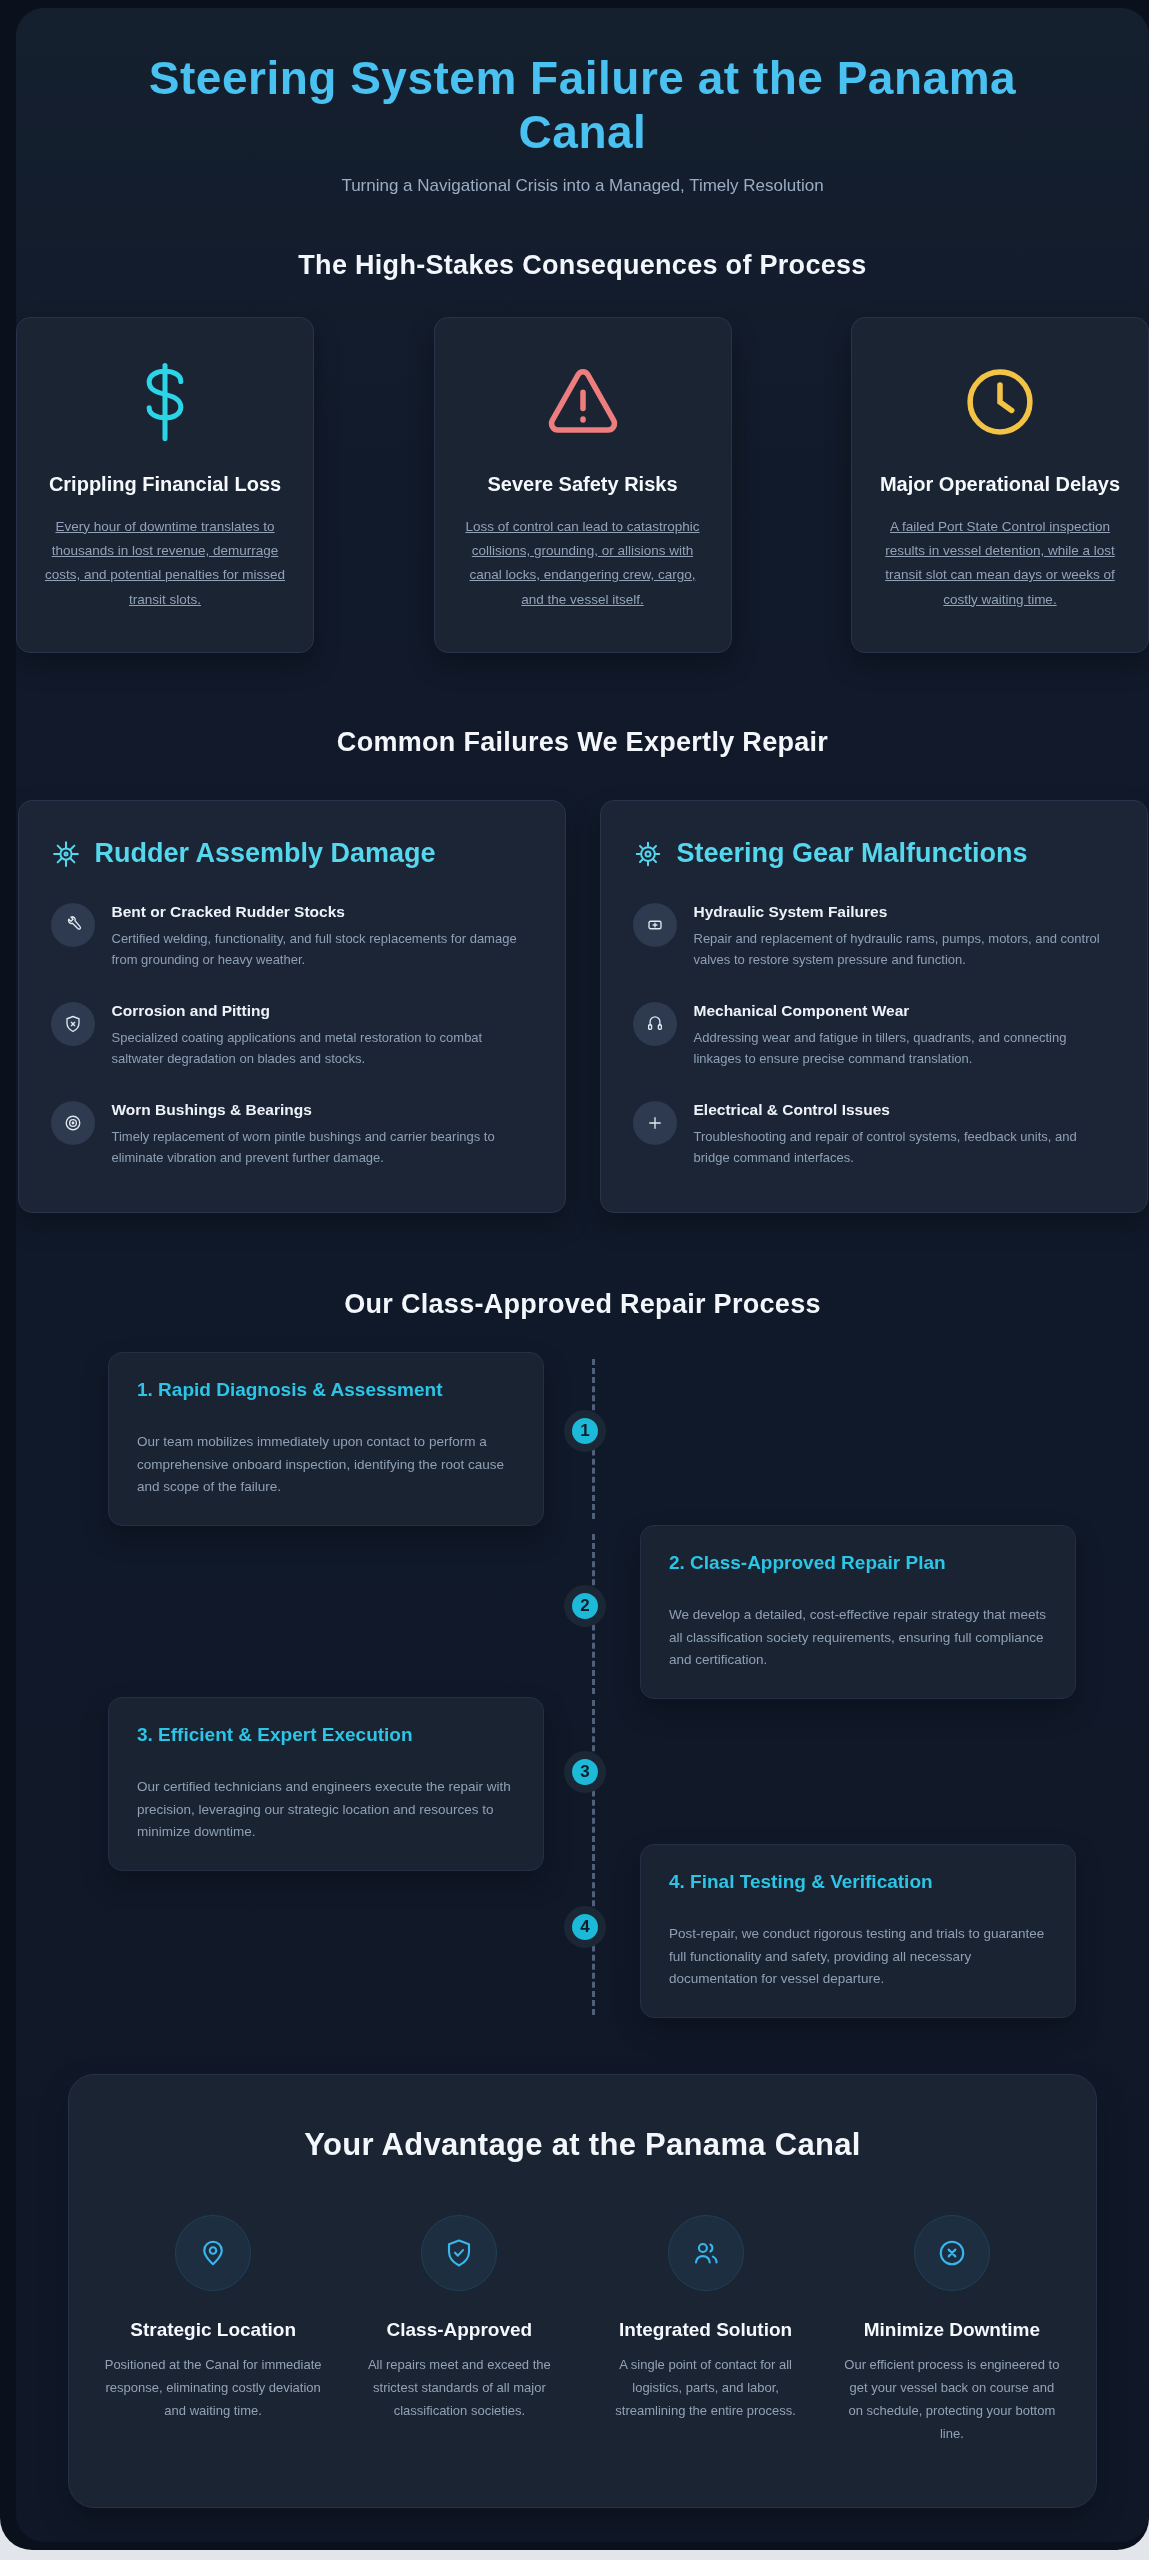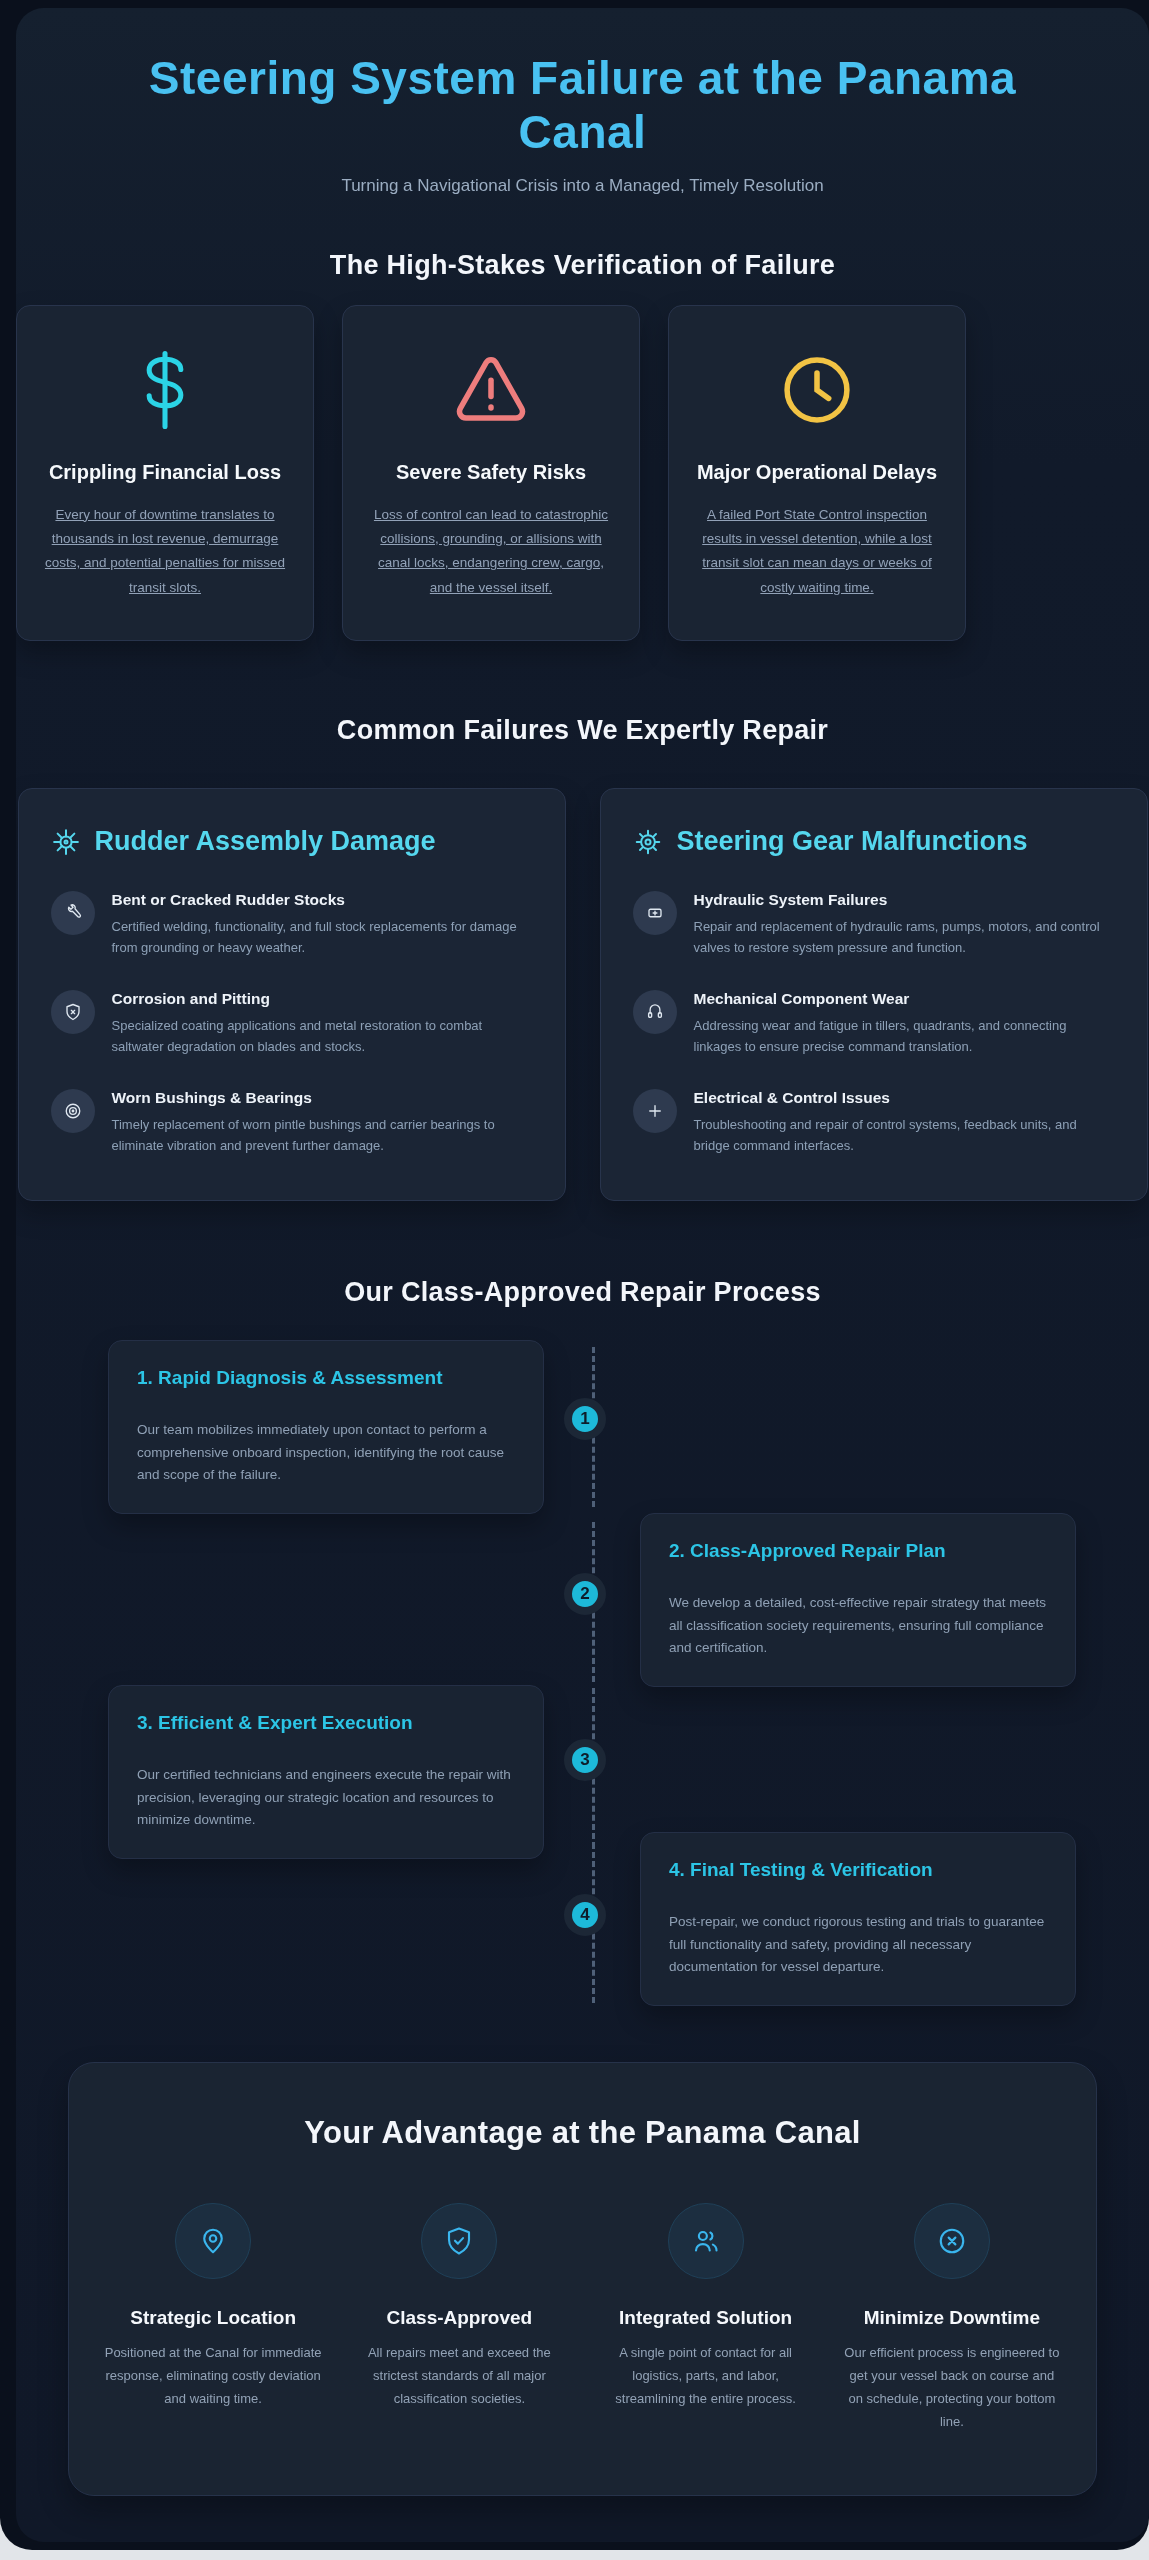--- a/index.html
+++ b/index.html
@@ -13,21 +13,21 @@
 
   
   .hero { padding-top:44px; text-align:center; }
   .hero h1 { font-size:46px; line-height:1.17; font-weight:bold; color:#49c1f1;
              max-width:880px; margin:0 auto; letter-spacing:.5px; }
   .hero .sub { margin-top:16px; font-size:17px; color:#9badc2; }
 
   .sec-h2 { font-size:27px; font-weight:bold; color:#f3f6fb; text-align:center; letter-spacing:.3px; }
 
   
-  .c-row { display:flex; justify-content:flex-start; gap:28px; margin-top:24px; }
+  .c-row { display:flex; justify-content:space-between; gap:28px; margin-top:36px; }
   .c-card { width:298px; background:#1a2433; border:1px solid #28344c; border-radius:14px;
             padding:34px 26px 40px; text-align:center; box-shadow:0 12px 26px rgba(0,0,0,.28); }
   .c-icon { height:100px; display:flex; align-items:center; justify-content:center; }
   .c-title { margin-top:18px; font-size:20px; font-weight:bold; color:#f6f9fc; line-height:1.45; }
   .c-body { margin-top:16px; font-size:13.5px; color:#92a2b8; line-height:1.8;text-decoration:underline; }
 
   
   .f-row { display:flex; justify-content:center; gap:34px; margin-top:42px; }
   .f-card { width:548px; background:#1b2535; border:1px solid #28344c; border-radius:14px;
             padding:36px 32px 44px; box-shadow:0 12px 26px rgba(0,0,0,.28); }
@@ -69,21 +69,21 @@
 
 <div class="outer">
  <div class="shell">
   <div class="panel">
 
     <div class="hero">
       <h1>Steering System Failure at the Panama Canal</h1>
       <div class="sub">Turning a Navigational Crisis into a Managed, Timely Resolution</div>
     </div>
 
-    <h2 class="sec-h2" style="margin-top:54px;">The High-Stakes Verification of Failure</h2>
+    <h2 class="sec-h2" style="margin-top:54px;">The High-Stakes Consequences of Process</h2>
     <div class="c-row">
       <div class="c-card">
         <div class="c-icon">
           <svg width="76" height="84" viewBox="0 0 24 26" fill="none" stroke="#2bd4e6" stroke-width="1.6" stroke-linecap="round">
             <path d="M12 1.5v23"></path>
             <path d="M17 6.5c0-2-2.2-3.2-5-3.2s-5 1.3-5 3.4c0 2.3 2 3.1 5 3.9s5 1.7 5 4c0 2.2-2.2 3.4-5 3.4s-5-1.2-5-3.2"></path>
           </svg>
         </div>
         <div class="c-title">Crippling Financial Loss</div>
         <div class="c-body">Every hour of downtime translates to thousands in lost revenue, demurrage costs, and potential penalties for missed transit slots.</div>

